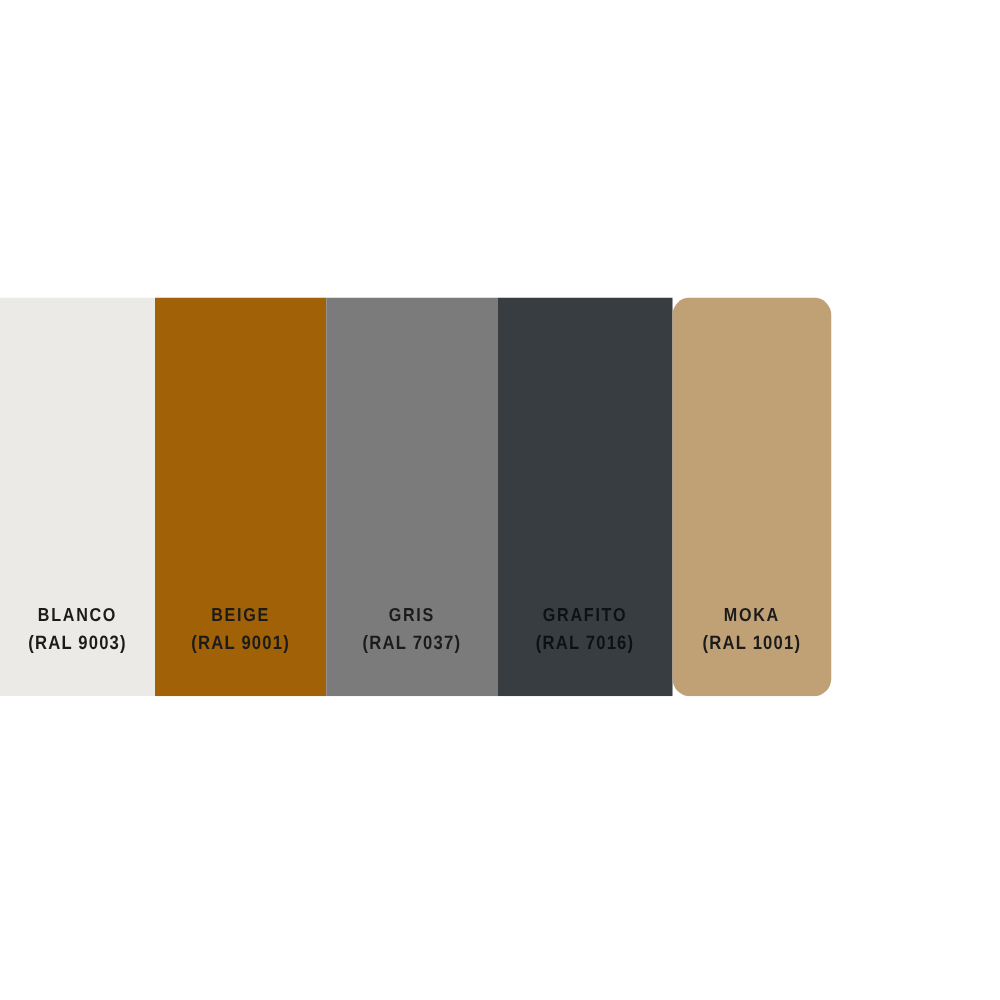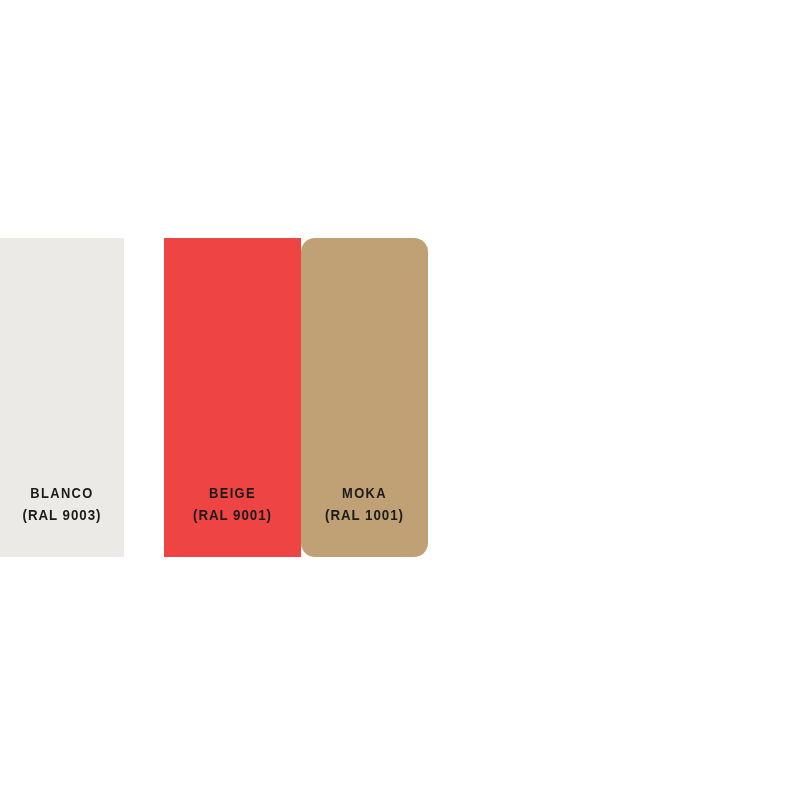--- a/index.html
+++ b/index.html
@@ -87,28 +87,40 @@
 
   <div id="swatch-band" style="top: 238px; height: 319px;">
 
     <div class="swatch" style="background: rgb(236, 234, 230); width: 124px; flex: 0 0 124px;">
       <div class="swatch-label">
         <span class="label-name" style="color: rgb(27, 27, 27);">BLANCO</span>
         <span class="label-code" style="color: rgb(27, 27, 27);">(RAL 9003)</span>
       </div>
     </div>
 
-    <div class="swatch" style="background: #ef4444; width: 137px; flex: 0 0 137px; margin-left: 40px;">
+    <div class="swatch" style="background: #a16207; width: 137px; flex: 0 0 137px;">
       <div class="swatch-label">
         <span class="label-name" style="color: rgb(27, 27, 27);">BEIGE</span>
         <span class="label-code" style="color: rgb(27, 27, 27);">(RAL 9001)</span>
       </div>
     </div>
 
+    <div class="swatch" style="background: rgb(123, 123, 123); width: 137px; flex: 0 0 137px;">
+      <div class="swatch-label">
+        <span class="label-name" style="color: rgb(27, 27, 27);">GRIS</span>
+        <span class="label-code" style="color: rgb(27, 27, 27);">(RAL 7037)</span>
+      </div>
+    </div>
 
+    <div class="swatch dark" style="background: rgb(56, 61, 66); width: 140px; flex: 0 0 140px;">
+      <div class="swatch-label">
+        <span class="label-name" style="color: rgb(14, 17, 20);">GRAFITO</span>
+        <span class="label-code" style="color: rgb(14, 17, 20);">(RAL 7016)</span>
+      </div>
+    </div>
 
     <div class="swatch" style="background: rgb(192, 161, 118); width: 127px; flex: 0 0 127px; border-radius: 14px;">
       <div class="swatch-label">
         <span class="label-name" style="color: rgb(27, 27, 27);">MOKA</span>
         <span class="label-code" style="color: rgb(27, 27, 27);">(RAL 1001)</span>
       </div>
     </div>
 
 
   </div>

